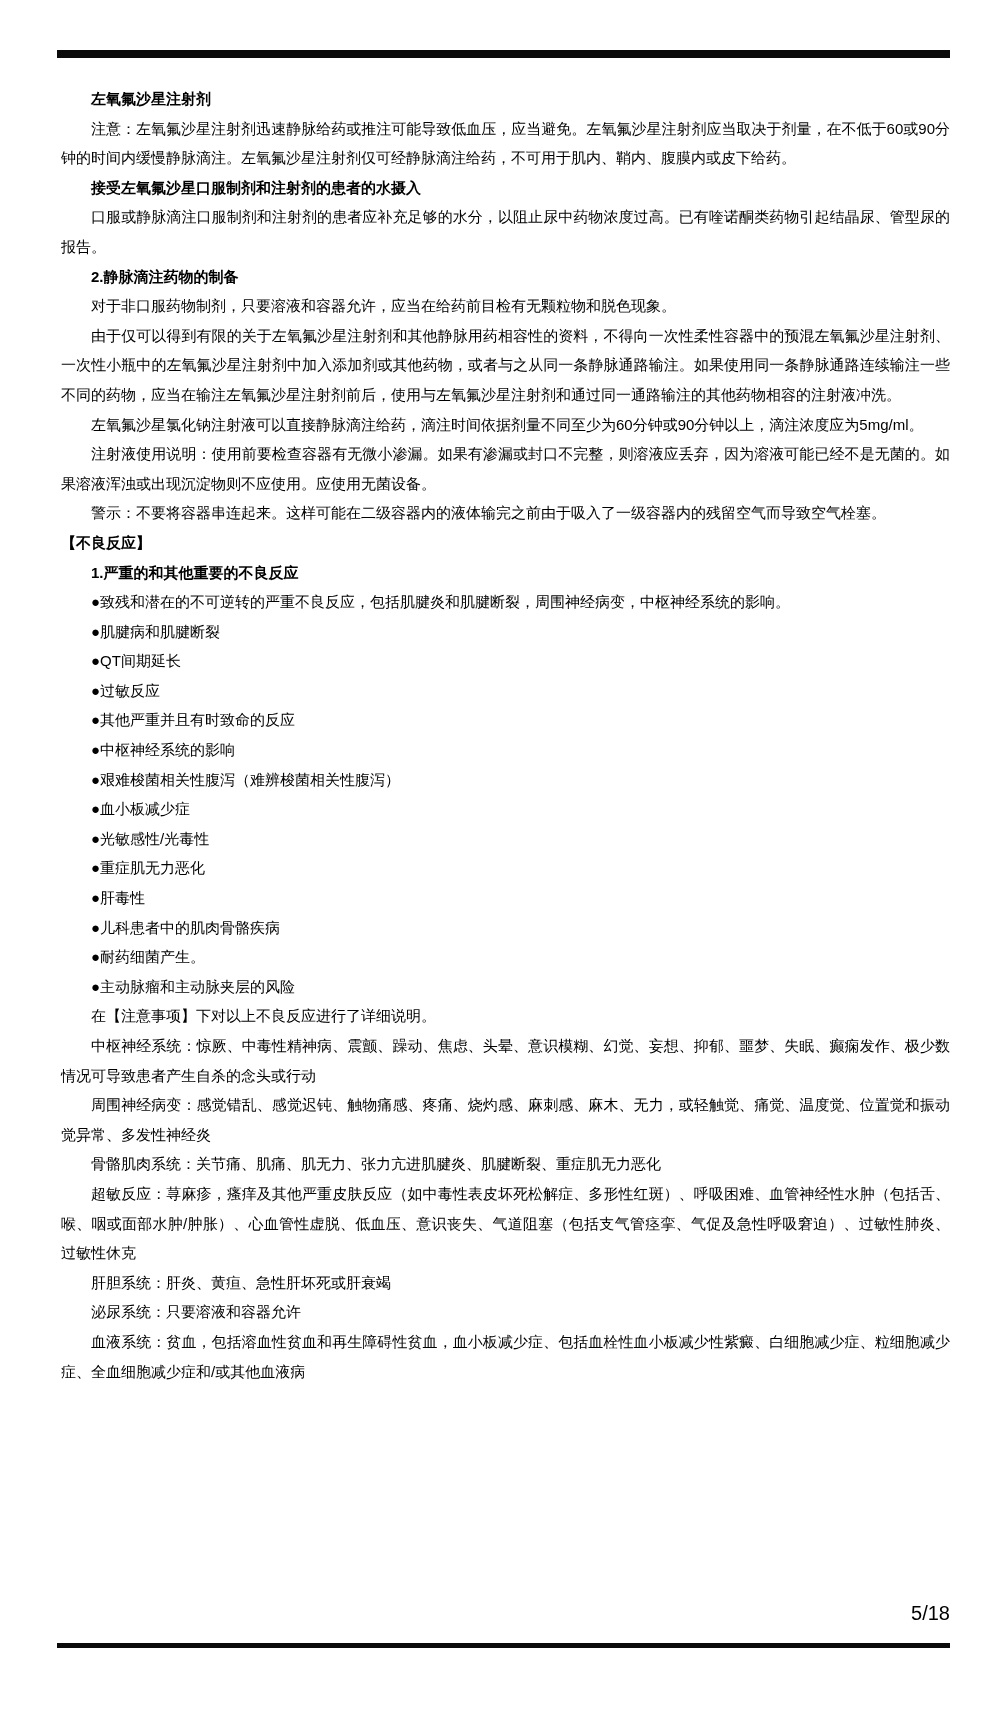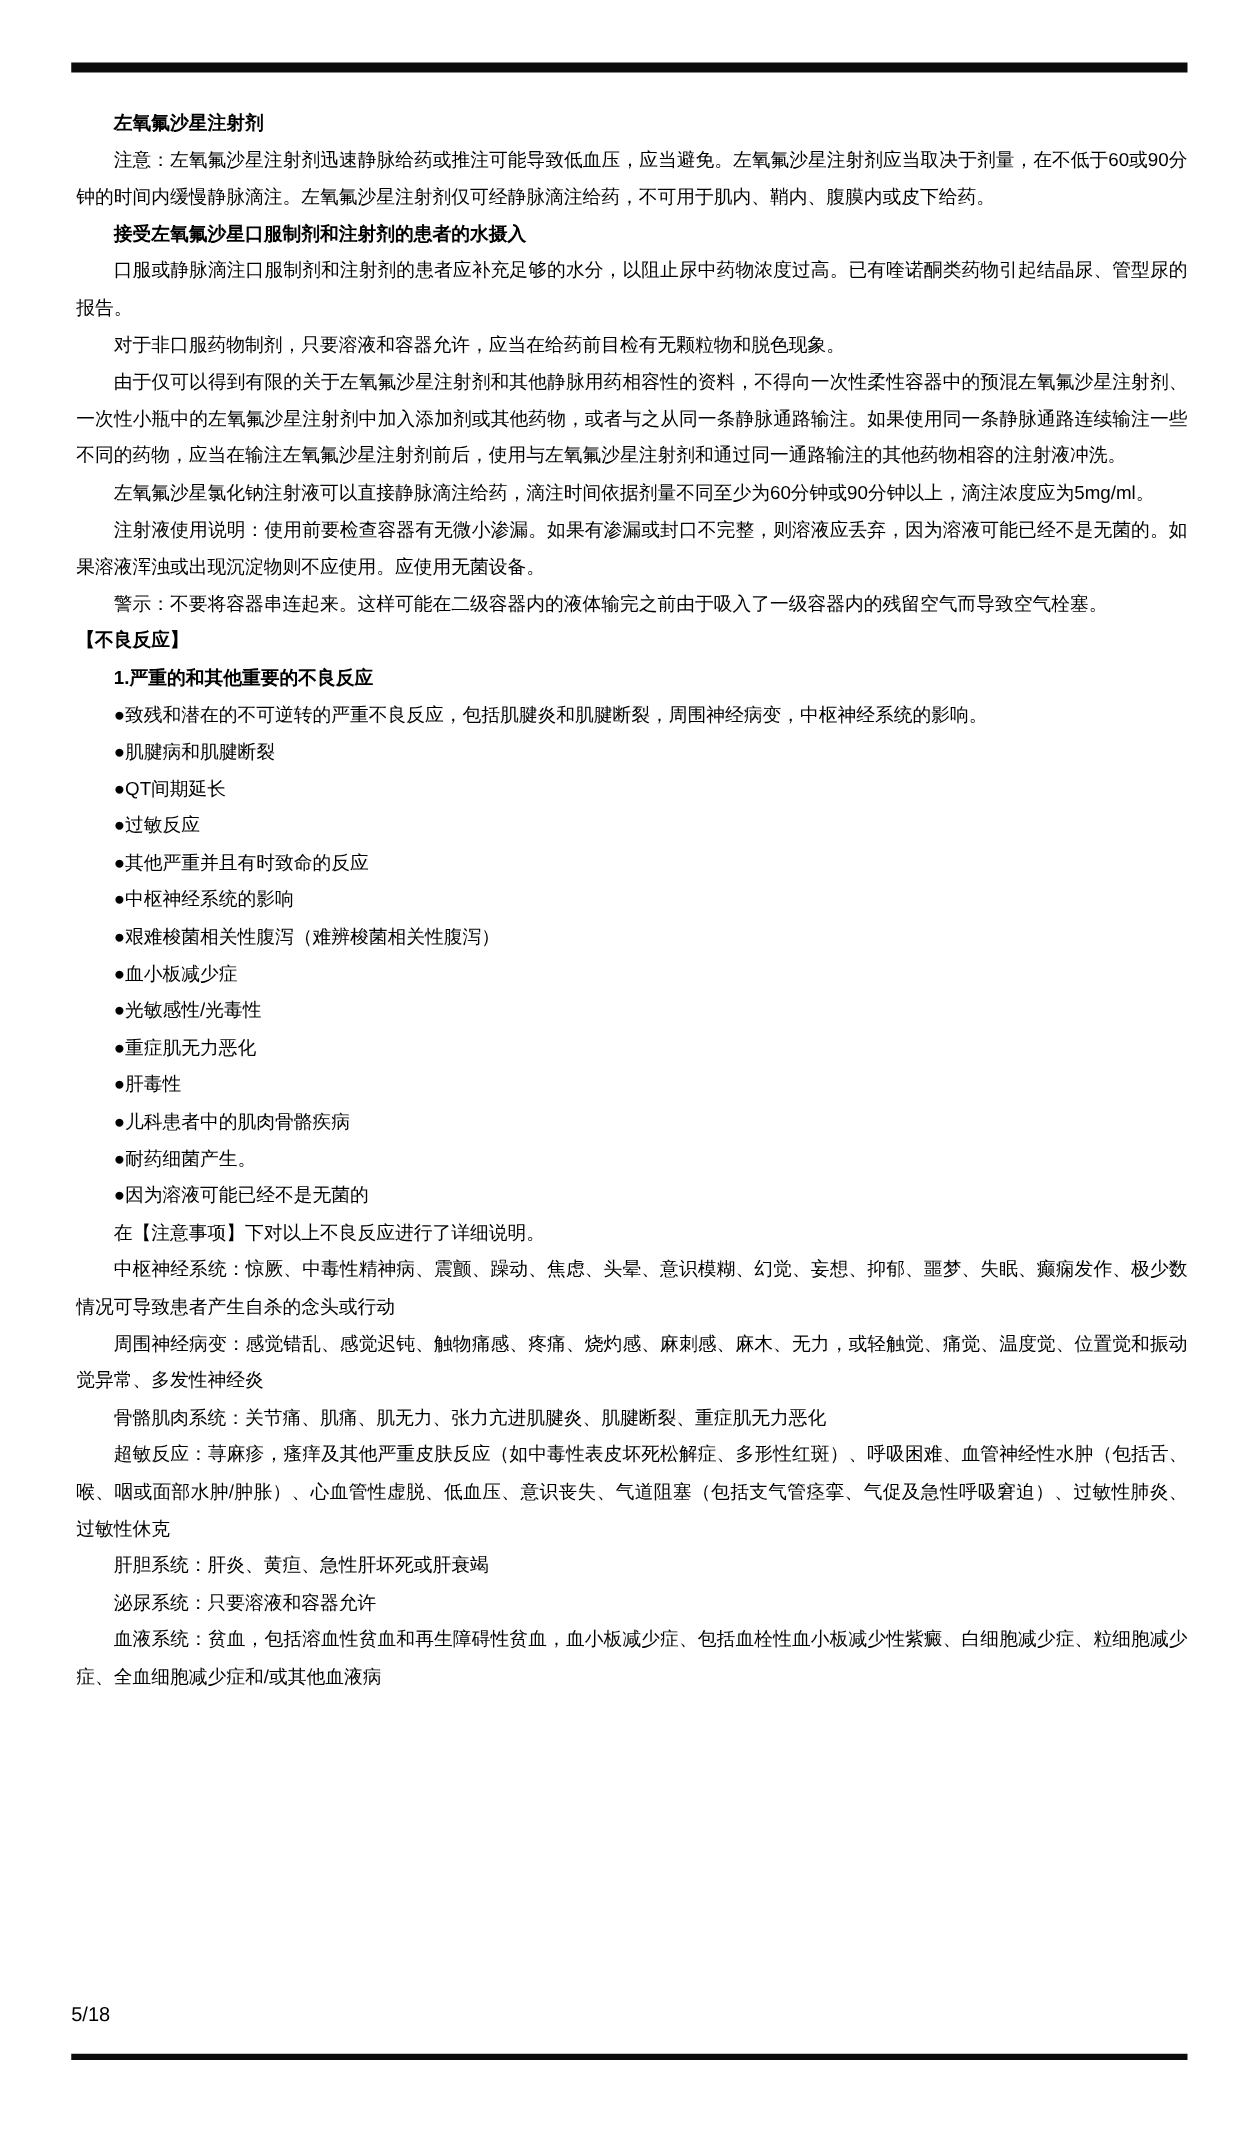--- a/index.html
+++ b/index.html
@@ -51,56 +51,57 @@
     text-indent: 0;
   }
   .content b.lead {
     font-weight: normal;
   }
   .footer {
     position: absolute;
     left: 57px;
     top: 1600px;
     width: 893px;
-    text-align: left;
-    font-size: 16px;
+    text-align: right;
+    font-size: 20px;
     line-height: 26px;
   }
 </style>
 </head>
 <body>
 
 <div class="rule rule-top"></div>
 
 <div class="content" id="doc-content">
     <p class="h">左氧氟沙星注射剂</p>
     <p>注意：左氧氟沙星注射剂迅速静脉给药或推注可能导致低血压，应当避免。左氧氟沙星注射剂应当取决于剂量，在不低于60或90分钟的时间内缓慢静脉滴注。左氧氟沙星注射剂仅可经静脉滴注给药，不可用于肌内、鞘内、腹膜内或皮下给药。</p>
     <p class="h">接受左氧氟沙星口服制剂和注射剂的患者的水摄入</p>
     <p>口服或静脉滴注口服制剂和注射剂的患者应补充足够的水分，以阻止尿中药物浓度过高。已有喹诺酮类药物引起结晶尿、管型尿的报告。</p>
+    <p class="h">2.静脉滴注药物的制备</p>
     <p>对于非口服药物制剂，只要溶液和容器允许，应当在给药前目检有无颗粒物和脱色现象。</p>
     <p>由于仅可以得到有限的关于左氧氟沙星注射剂和其他静脉用药相容性的资料，不得向一次性柔性容器中的预混左氧氟沙星注射剂、一次性小瓶中的左氧氟沙星注射剂中加入添加剂或其他药物，或者与之从同一条静脉通路输注。如果使用同一条静脉通路连续输注一些不同的药物，应当在输注左氧氟沙星注射剂前后，使用与左氧氟沙星注射剂和通过同一通路输注的其他药物相容的注射液冲洗。</p>
     <p>左氧氟沙星氯化钠注射液可以直接静脉滴注给药，滴注时间依据剂量不同至少为60分钟或90分钟以上，滴注浓度应为5mg/ml。</p>
     <p><b class="lead">注射液使用说明：</b><span>使用前要检查容器有无微小渗漏。如果有渗漏或封口不完整，则溶液应丢弃，因为溶液可能已经不是无菌的。如果溶液浑浊或出现沉淀物则不应使用。应使用无菌设备。</span></p>
     <p><b class="lead">警示：不要将容器串连起来。</b><span>这样可能在二级容器内的液体输完之前由于吸入了一级容器内的残留空气而导致空气栓塞。</span></p>
     <p class="hl">【不良反应】</p>
     <p class="h">1.严重的和其他重要的不良反应</p>
     <p>●致残和潜在的不可逆转的严重不良反应，包括肌腱炎和肌腱断裂，周围神经病变，中枢神经系统的影响。</p>
     <p>●肌腱病和肌腱断裂</p>
     <p>●QT间期延长</p>
     <p>●过敏反应</p>
     <p>●其他严重并且有时致命的反应</p>
     <p>●中枢神经系统的影响</p>
     <p>●艰难梭菌相关性腹泻（难辨梭菌相关性腹泻）</p>
     <p>●血小板减少症</p>
     <p>●光敏感性/光毒性</p>
     <p>●重症肌无力恶化</p>
     <p>●肝毒性</p>
     <p>●儿科患者中的肌肉骨骼疾病</p>
     <p>●耐药细菌产生。</p>
-    <p>●因为溶液可能已经不是无菌的</p>
+    <p>●主动脉瘤和主动脉夹层的风险</p>
     <p>在【注意事项】下对以上不良反应进行了详细说明。</p>
     <p>中枢神经系统：惊厥、中毒性精神病、震颤、躁动、焦虑、头晕、意识模糊、幻觉、妄想、抑郁、噩梦、失眠、癫痫发作、极少数情况可导致患者产生自杀的念头或行动</p>
     <p>周围神经病变：感觉错乱、感觉迟钝、触物痛感、疼痛、烧灼感、麻刺感、麻木、无力，或轻触觉、痛觉、温度觉、位置觉和振动觉异常、多发性神经炎</p>
     <p>骨骼肌肉系统：关节痛、肌痛、肌无力、张力亢进肌腱炎、肌腱断裂、重症肌无力恶化</p>
     <p>超敏反应：荨麻疹，瘙痒及其他严重皮肤反应（如中毒性表皮坏死松解症、多形性红斑）、呼吸困难、血管神经性水肿（包括舌、喉、咽或面部水肿/肿胀）、心血管性虚脱、低血压、意识丧失、气道阻塞（包括支气管痉挛、气促及急性呼吸窘迫）、过敏性肺炎、过敏性休克</p>
     <p>肝胆系统：肝炎、黄疸、急性肝坏死或肝衰竭</p>
     <p>泌尿系统：只要溶液和容器允许</p>
     <p>血液系统：贫血，包括溶血性贫血和再生障碍性贫血，血小板减少症、包括血栓性血小板减少性紫癜、白细胞减少症、粒细胞减少症、全血细胞减少症和/或其他血液病</p>
   </div>
 

